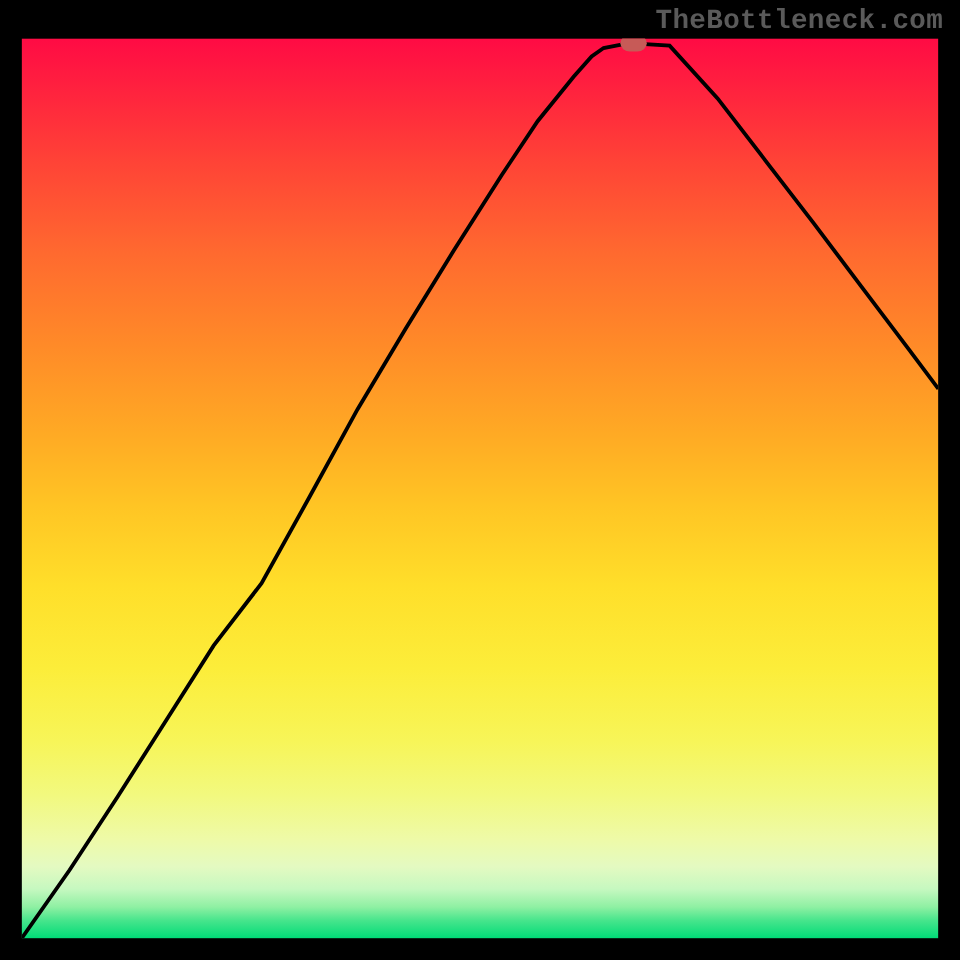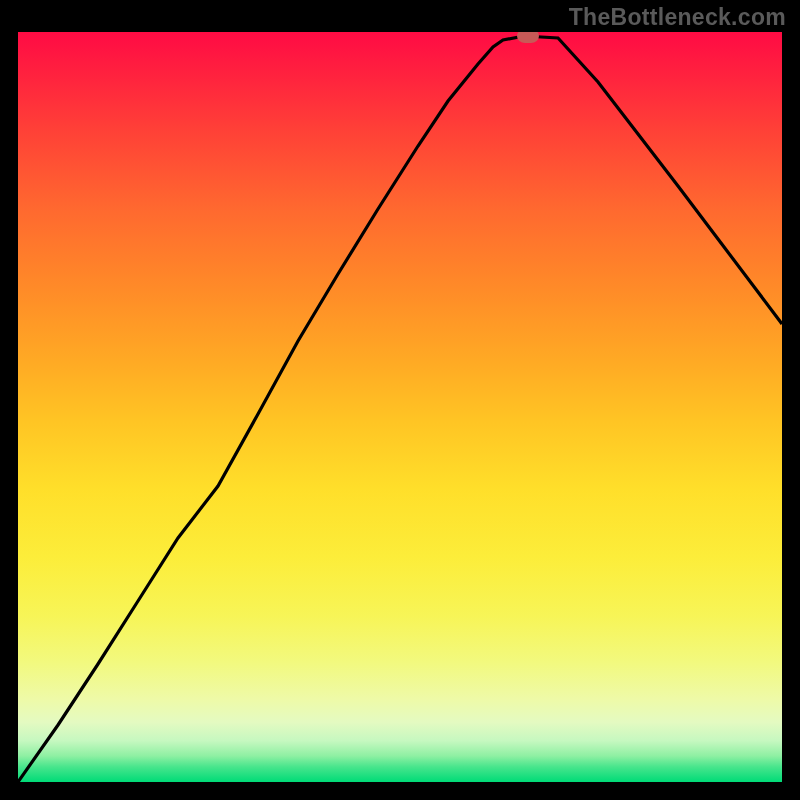--- a/index.html
+++ b/index.html
@@ -14,21 +14,21 @@
     position: relative;
     width: 800px;
     height: 800px;
     background: #000000;
   }
   .watermark {
     position: absolute;
     top: 4px;
     right: 14px;
     color: #5a5a5a;
-    font-family: Liberation Sans, sans-serif;
+    font-family: Liberation Mono, monospace;
     font-size: 23px;
     font-weight: 600;
     letter-spacing: 0.3px;
     z-index: 20;
     user-select: none;
   }
   .plot-box {
     position: absolute;
     left: 18px;
     top: 32px;

